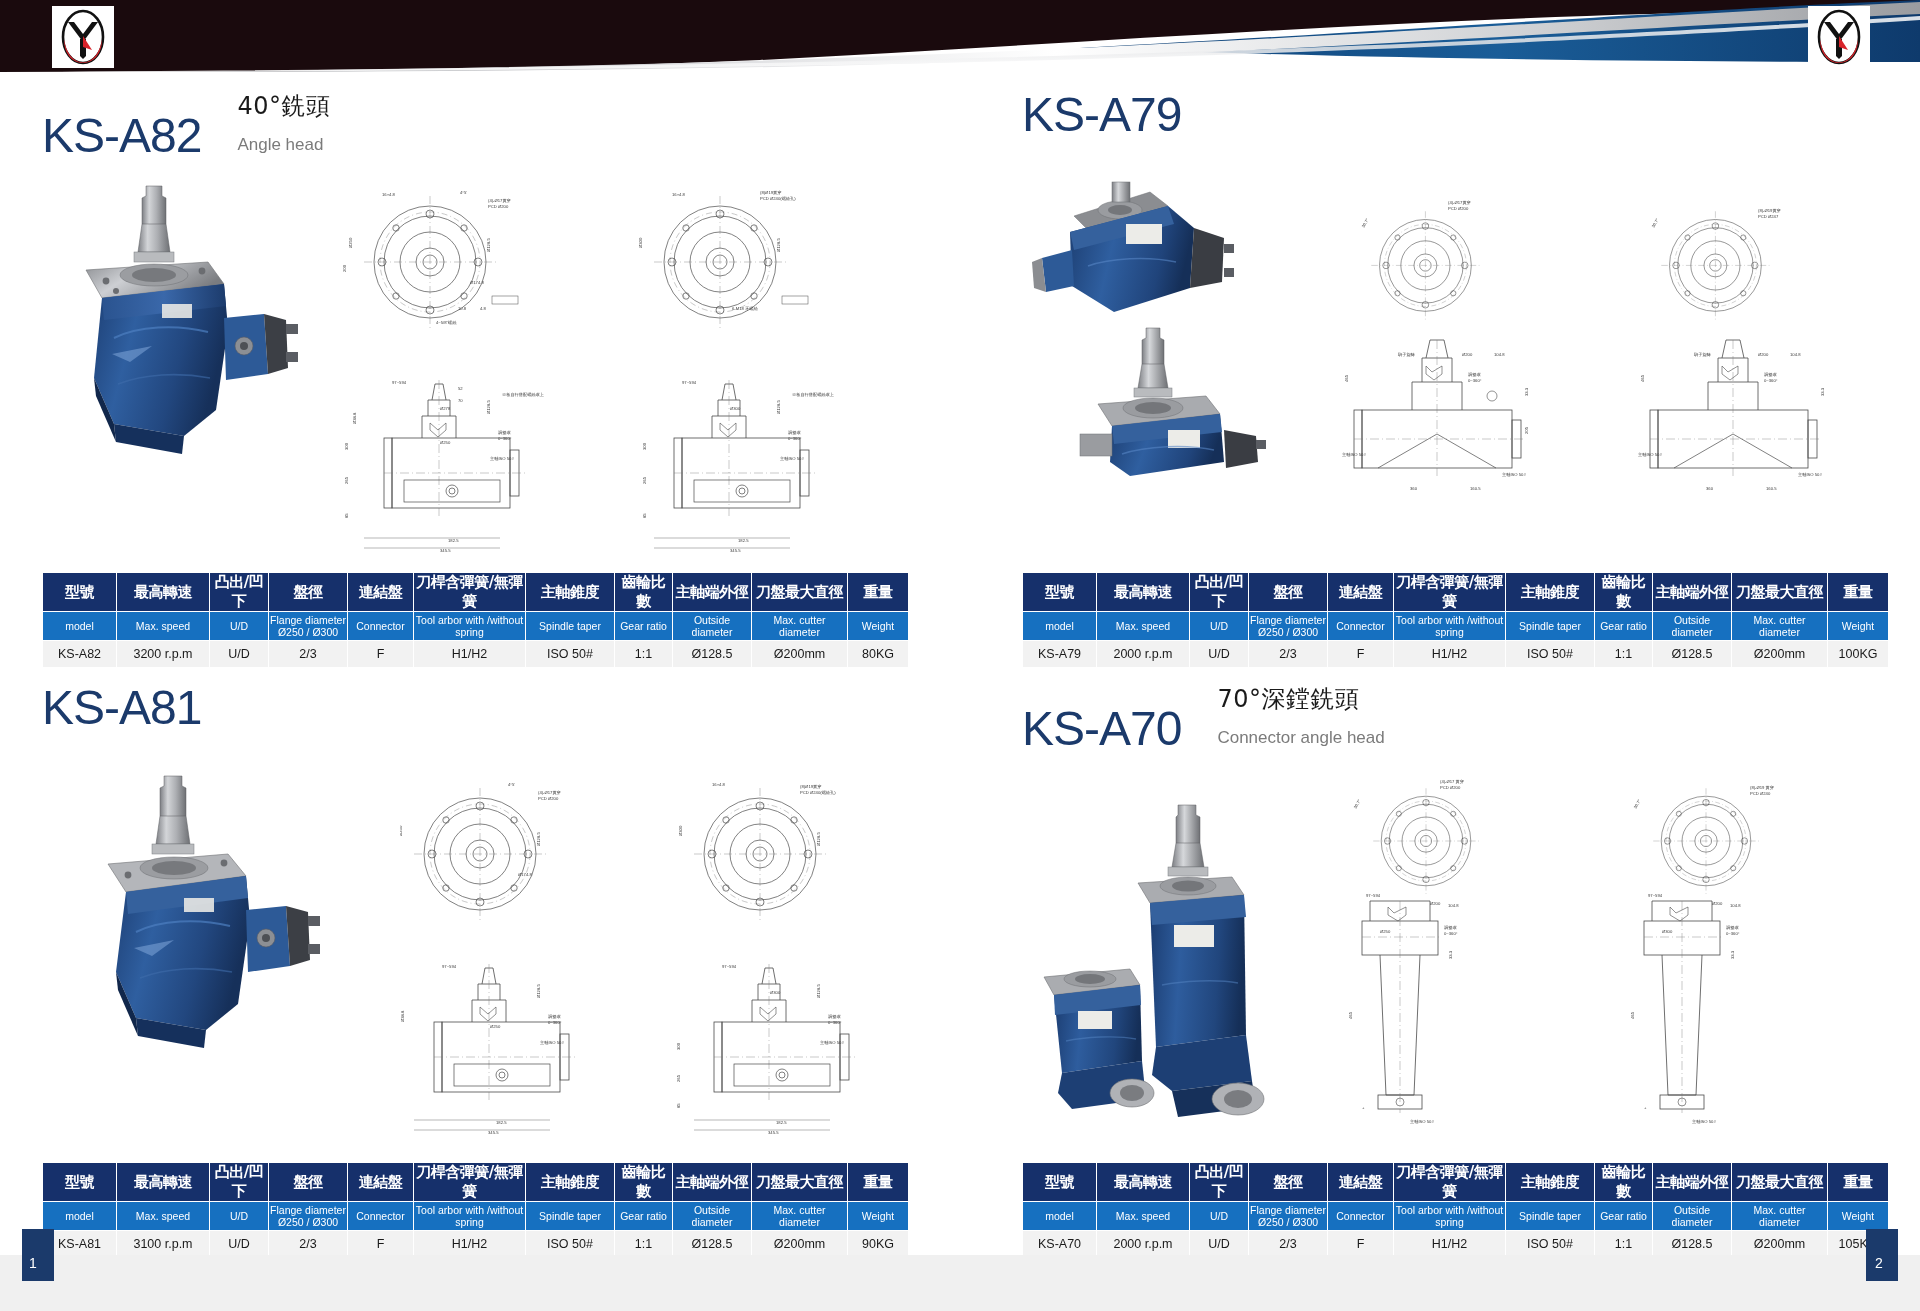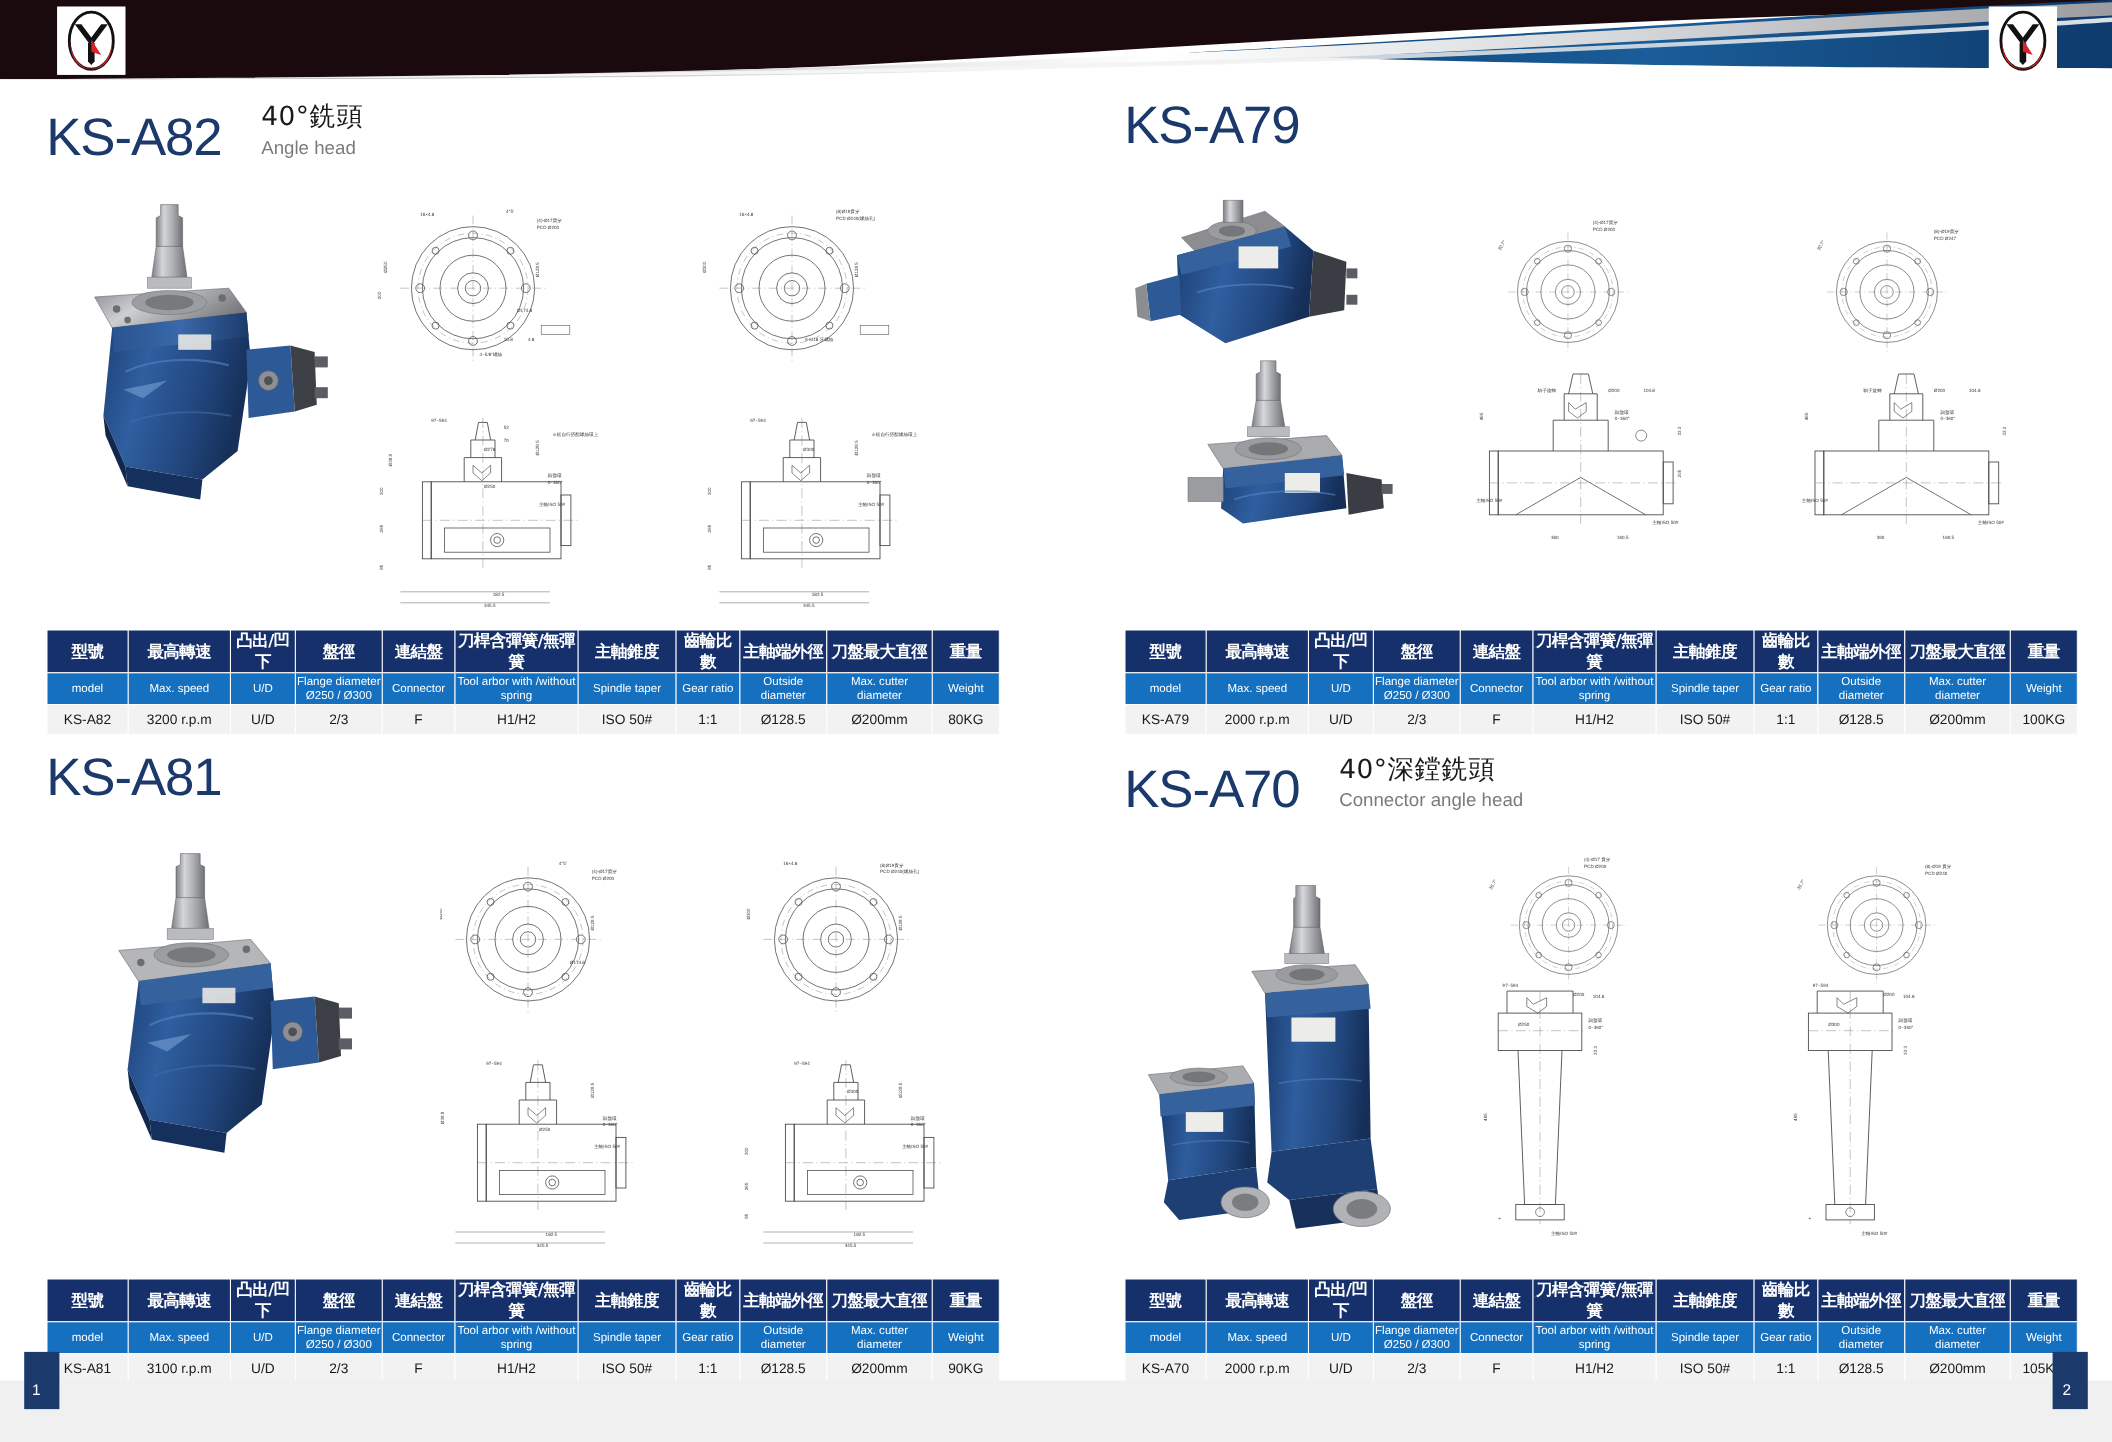--- a/index.html
+++ b/index.html
@@ -42,21 +42,21 @@
     line-height:0.95;
     font-family:"Liberation Sans","DejaVu Sans",sans-serif;
   }
   .title-text { margin-left:36px; padding-bottom:3px; }
   .title-cn {
     font-size:24px; color:#1a1a1a; line-height:1.18;
     font-family:"DejaVu Sans","Liberation Sans",sans-serif;
     letter-spacing:0.5px;
   }
   .title-en {
-    font-size:17px; color:#7b7b7b; line-height:1.25; margin-top:4px;
+    font-size:17px; color:#7b7b7b; line-height:1.25; margin-top:14px;
     font-family:"Liberation Sans","DejaVu Sans",sans-serif;
   }
 
   
   .photo { position:absolute; }
   .photo svg { display:block; }
 
   
   .drawings { position:absolute; }
   .drawings svg { display:block; }
@@ -757,21 +757,21 @@
       <td>90KG</td>
     </tr>
   </tbody>
     </table>
 </div>
 
 <div class="product" style="left:1022px; top:685px; width:880px;">
   <div class="title-row">
     <div class="model-code">KS-A70</div>
     <div class="title-text">
-      <div class="title-cn">40°深鏜銑頭</div>
+      <div class="title-cn">70°深鏜銑頭</div>
       <div class="title-en">Connector angle head</div>
     </div>
   </div>
 </div>
 
 <div class="photo" style="left:1020px; top:785px;">
   <svg width="280" height="350" viewBox="0 0 280 350" xmlns="http://www.w3.org/2000/svg">
     <defs>
       <linearGradient id="bb4" x1="0" y1="0" x2="1" y2="0.1">
         <stop offset="0" stop-color="#1b3c70"></stop>

